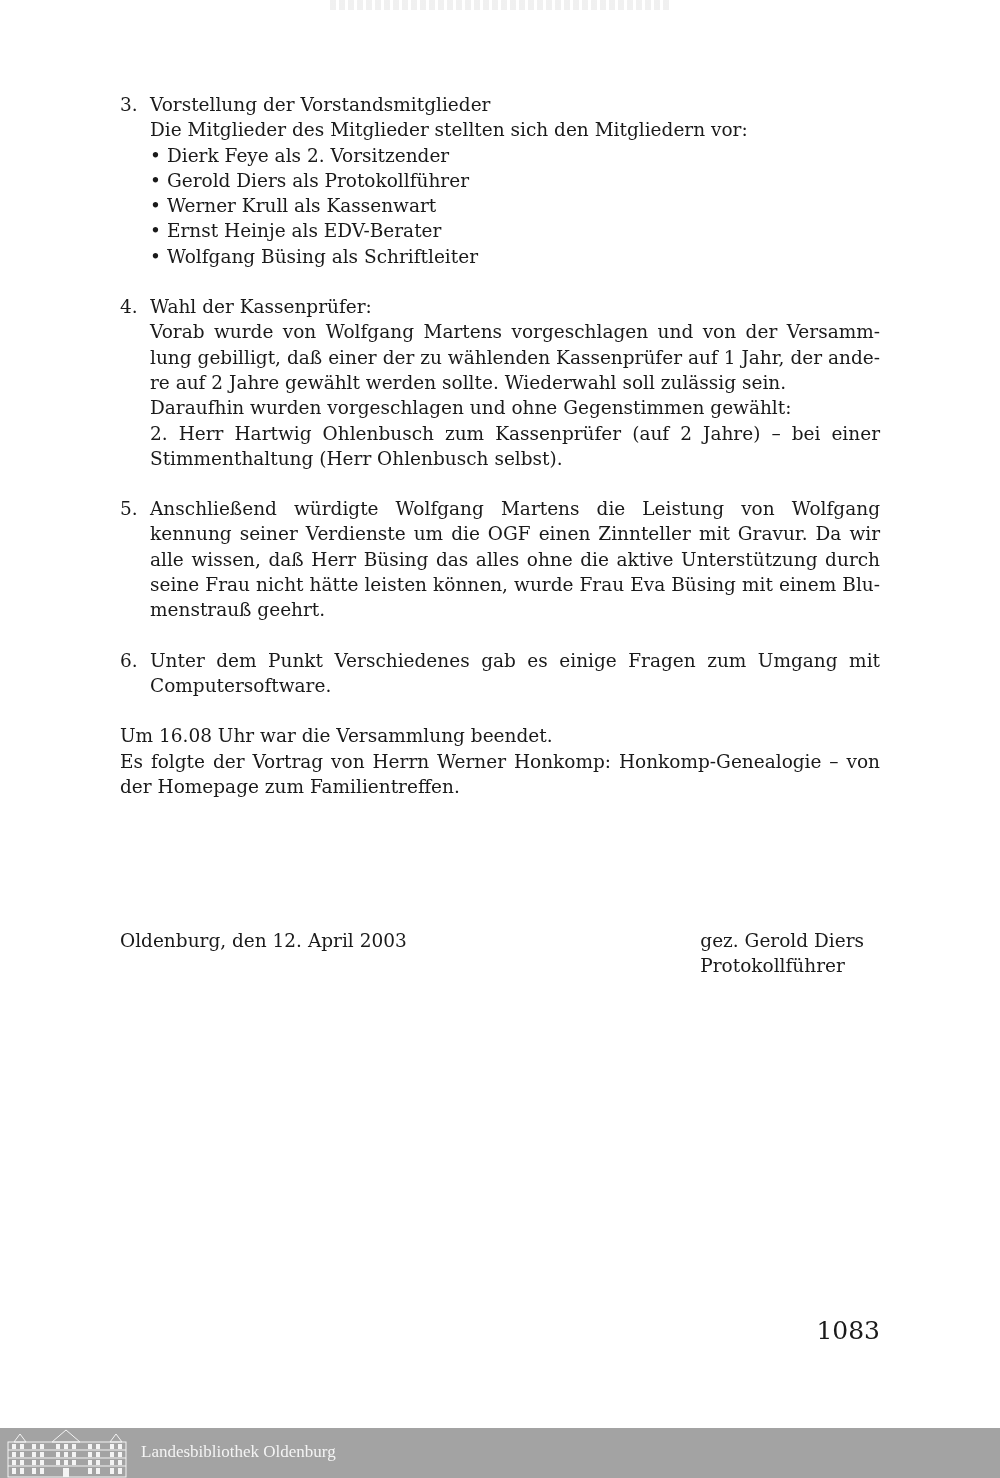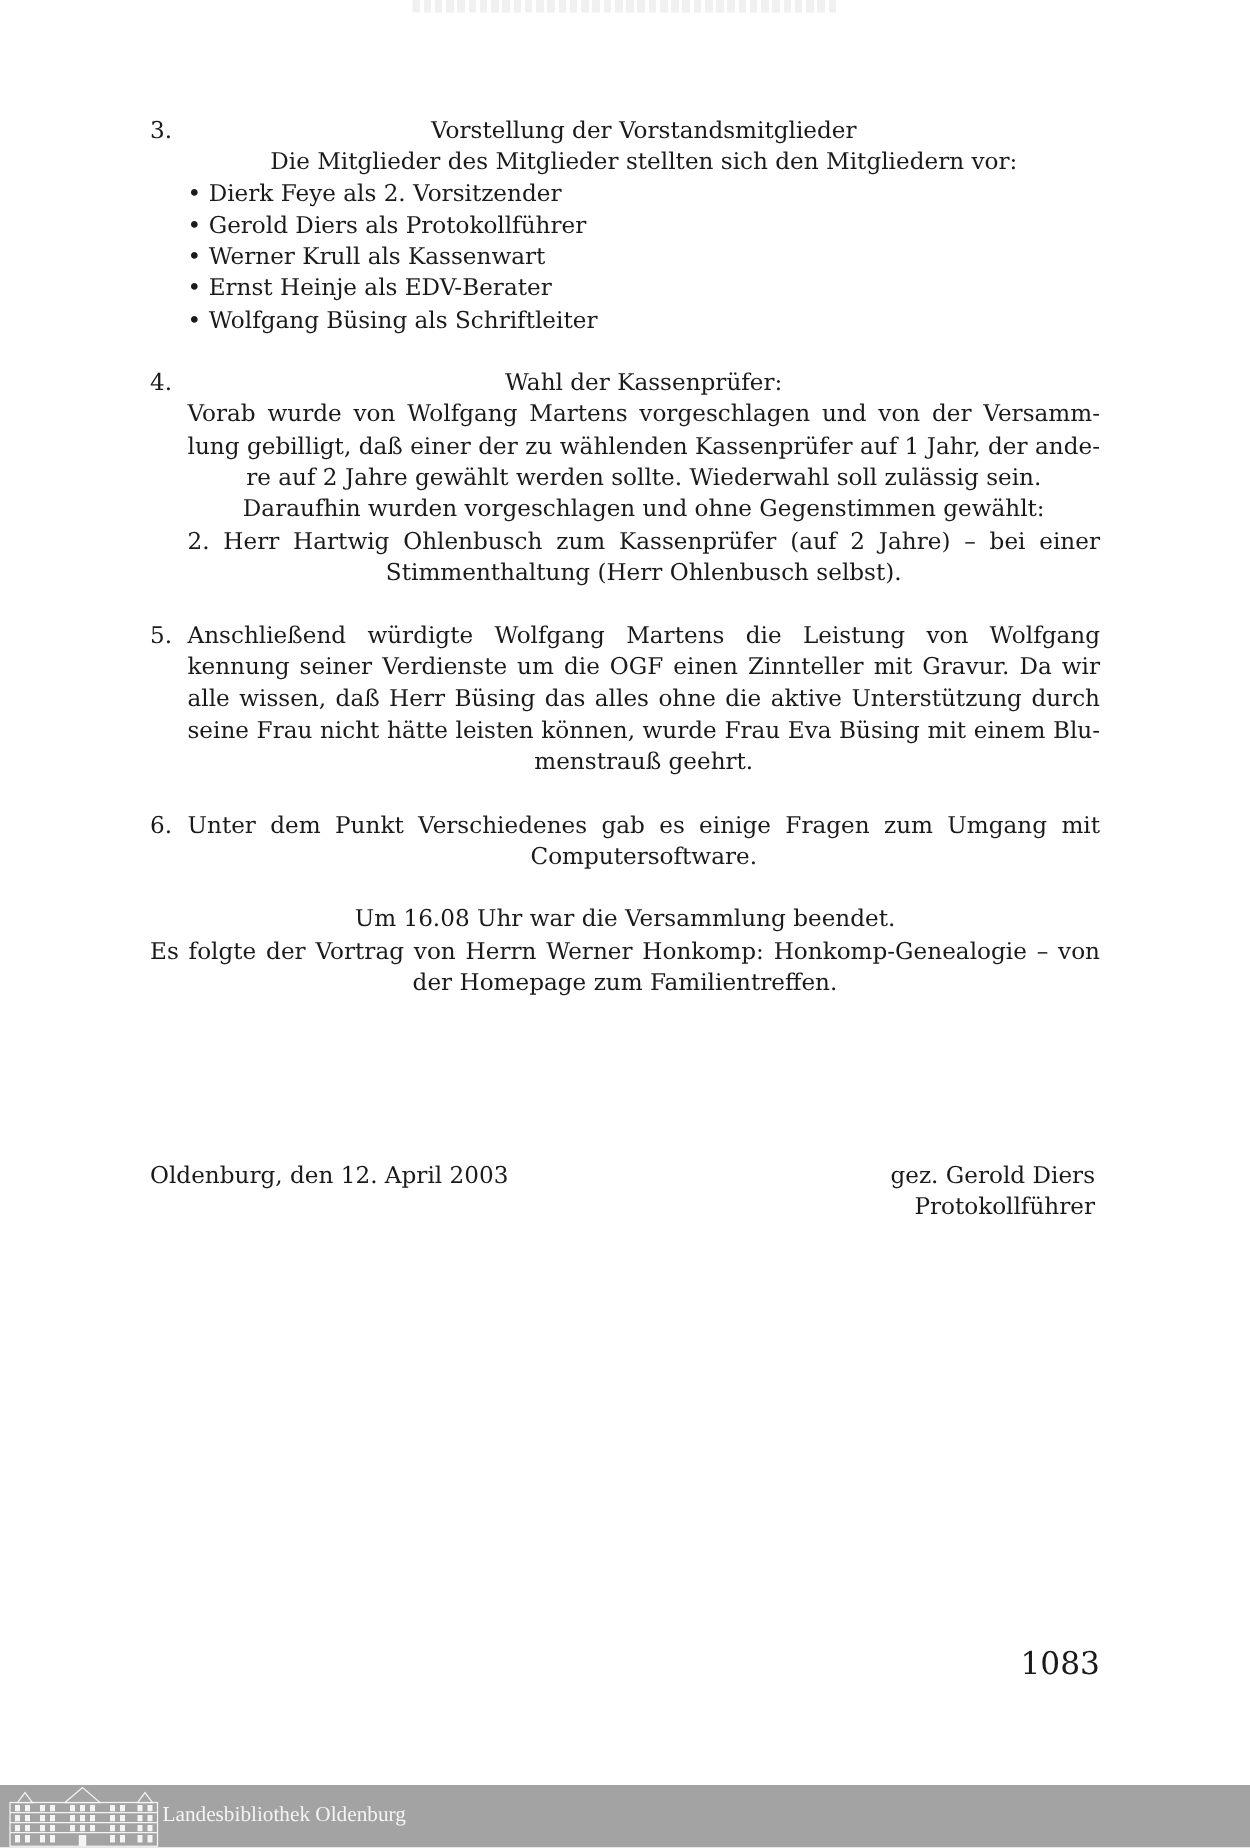--- a/index.html
+++ b/index.html
@@ -29,35 +29,35 @@
     .content {
       position: absolute;
       left: 120px;
       top: 92px;
       width: 760px;
       font-size: 18.5px;
       line-height: 25.3px;
     }
     .section { position: relative; padding-left: 30px; margin-bottom: 25px; }
     .section .num { position: absolute; left: 0; top: 0; }
-    .line { display: block; white-space: nowrap; text-align: center; }
+    .line { display: block; white-space: nowrap; }
     .justify { text-align: justify; text-align-last: justify; white-space: normal; }
     .bullet { display: block; padding-left: 0; }
     .bullet::before { content: "\2022"; margin-right: 6px; }
     .closing { margin-top: 20px; }
     .signature-row {
       position: absolute;
       left: 120px;
       top: 928px;
       width: 760px;
       font-size: 18.5px;
       line-height: 25.3px;
     }
     .sig-left { position: absolute; left: 0; top: 0; white-space: nowrap; }
-    .sig-right { position: absolute; right: 4px; top: 0; text-align: right; white-space: nowrap; }
+    .sig-right { position: absolute; right: 16px; top: 0; text-align: left; white-space: nowrap; }
     .page-number {
       position: absolute;
       right: 120px;
       top: 1316px;
       font-size: 25px;
     }
     .footer-bar {
       position: absolute;
       left: 0;
       top: 1428px;
@@ -68,21 +68,21 @@
       align-items: center;
     }
     .footer-logo {
       width: 122px; height: 50px;
       margin-left: 6px;
     }
     .footer-text {
       color: #f4f4f4;
       font-family: "Liberation Serif", "DejaVu Serif", serif;
       font-size: 17px;
-      margin-left: 2px;
+      margin-left: 13px;
       margin-top: -2px;
     }
   </style>
 </head>
 <body>
 
 <div class="page">
   <div class="ghost-header"></div>
 
   <div class="content">

